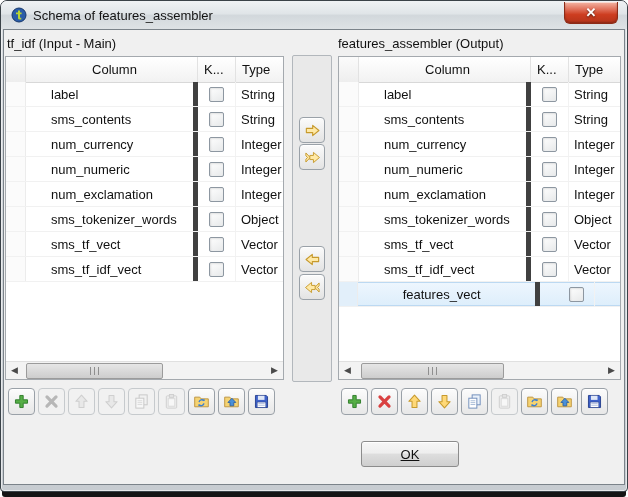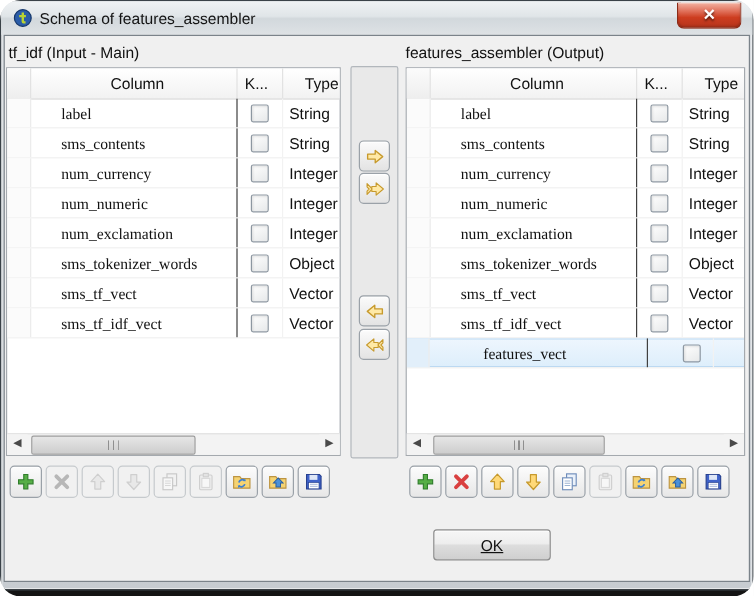--- a/index.html
+++ b/index.html
@@ -1,17 +1,17 @@
 <!DOCTYPE html>
 <html><head>
 <meta charset="utf-8">
 <style>
   html,body{margin:0;padding:0;background:#ffffff;}
   .dialog{position:relative;width:628px;height:497px;font-family:"Liberation Sans",sans-serif;
-          -webkit-font-smoothing:antialiased;overflow:hidden;border-radius:17px;}
+          -webkit-font-smoothing:antialiased;overflow:hidden;}
   
   .frame{position:absolute;left:0;top:0;right:0;bottom:5px;border:1px solid #3a4248;border-radius:7px 7px 4px 4px;
          background:linear-gradient(#d9dde1,#c7ccd1);box-shadow:inset 0 0 0 1px rgba(255,255,255,.55);}
   .bottom-shadow{position:absolute;left:2px;right:2px;bottom:0;height:7px;background:#141414;border-radius:0 0 3px 3px;}
   .titlebar{position:absolute;left:1px;top:1px;right:1px;height:28px;border-radius:6px 6px 0 0;
             background:linear-gradient(#eff2f4 0%,#e0e5e8 45%,#d2d8dc 52%,#dee2e5 100%);}
   .title-icon{position:absolute;left:10px;top:6px;width:16px;height:16px;}
   .title-text{position:absolute;left:32px;top:0;height:29px;line-height:29px;font-size:13px;color:#141414;}
   .close-btn{position:absolute;top:1px;right:9px;width:54px;height:22px;border:1px solid #8c2b17;border-top:none;
              border-radius:0 0 6px 6px;cursor:default;padding:0;
@@ -27,26 +27,26 @@
   
   .stable{position:absolute;top:56px;background:#fff;border:1px solid #a4a9ae;box-sizing:border-box;}
   .stable.left{left:5px;width:279px;height:324px;}
   .stable.right{left:338px;width:283px;height:324px;}
   .thead{display:flex;height:25px;line-height:25px;background:linear-gradient(#ffffff,#f2f2f2);
          border-bottom:1px solid #d8d8d8;font-size:13px;color:#111;}
   .hcell{box-sizing:border-box;border-right:1px solid #e2e2e2;padding-left:6px;white-space:nowrap;overflow:hidden;}
   .h-rowhdr{width:20px;padding:0;background:linear-gradient(#fbfbfb,#eeeeee);}
   .h-col{width:172px;text-align:center;}
   .h-key{width:38px;}
-  .h-type{flex:1;border-right:none;margin-left:12px;}
+  .h-type{flex:1;border-right:none;}
   .tbody{position:absolute;left:0;right:0;top:25px;bottom:18px;overflow:hidden;}
   .trow{display:flex;height:25px;line-height:25px;font-size:13px;color:#111;border-bottom:1px solid #f1f1f1;box-sizing:border-box;}
   .cell{box-sizing:border-box;white-space:nowrap;overflow:hidden;}
   .cell.rowhdr{width:20px;border-right:1px solid #ececec;background:#fbfbfb;}
-  .cell.colname{width:172px;padding-left:25px;border-right:1px solid #404040;font-family:Liberation Serif, serif;}
+  .cell.colname{width:172px;padding-left:25px;border-right:5px solid #404040;}
   .cell.keycell{width:38px;display:flex;align-items:center;justify-content:center;border-right:1px solid #f2f2f2;}
   .cell.typecell{flex:1;padding-left:5px;}
   .trow.selected{background:linear-gradient(#eef6fe,#ddeefb);
                  box-shadow:inset 0 1px 0 #bcd9f2, inset 0 -1px 0 #bcd9f2;gap:20px;}
   .trow.selected .cell.rowhdr{background:#e2effa;}
   .checkbox{width:13px;height:13px;border:1px solid #8d97a1;border-radius:2px;
             background:linear-gradient(150deg,#fefefe,#e7e9ea);box-shadow:inset 1px 1px 2px rgba(0,0,0,.10);}
   
   .hscroll{position:absolute;left:0;right:0;bottom:0;height:17px;background:#f3f3f3;border-top:1px solid #e0e0e0;}
   .sb-arrow{position:absolute;top:0;width:17px;height:17px;background:#f3f3f3;border:none;padding:0;

